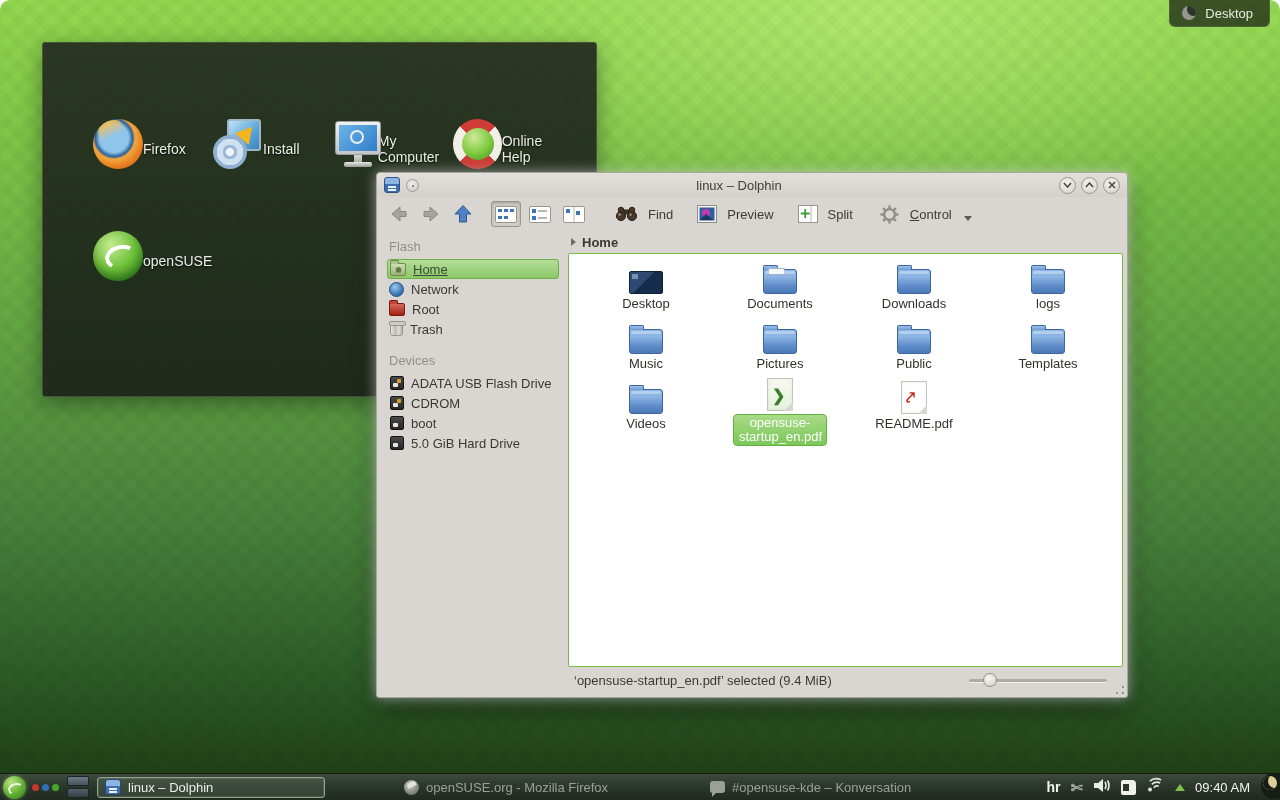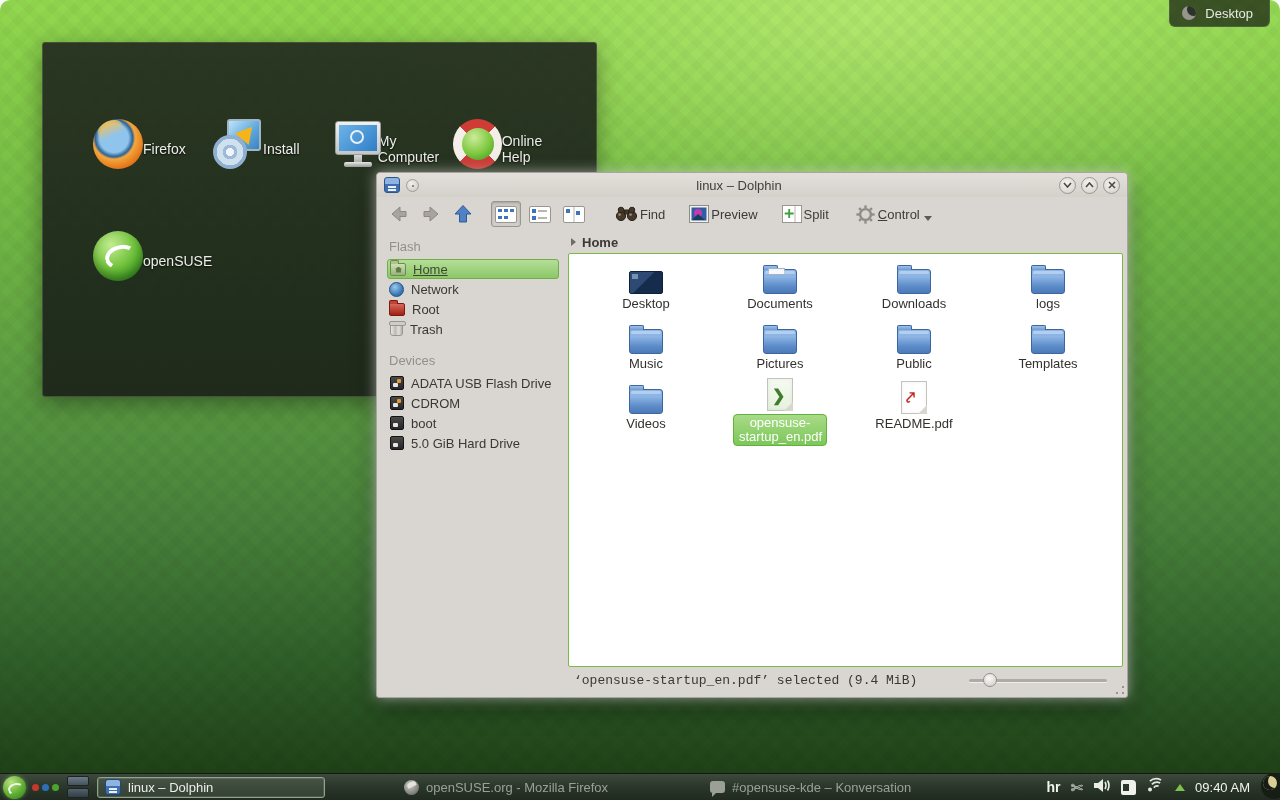--- a/index.html
+++ b/index.html
@@ -73,21 +73,21 @@
     background:linear-gradient(180deg,#8db3e2 0 45%, #3f6fb0 46%); border:1px solid #2e5488; position:relative; }
   .app-icon16::after { content:""; position:absolute; left:3px; top:8px; width:8px; height:2px; background:#e9f0f8; box-shadow:0 3px 0 #e9f0f8; }
   .pin-btn { width:13px; height:13px; border-radius:50%; background:radial-gradient(circle at 40% 35%, #f2f0ec, #c9c6c0); border:1px solid #a09d97; position:relative; }
   .pin-btn::after { content:""; position:absolute; left:5px; top:5px; width:2px; height:2px; border-radius:50%; background:#6d6a65; }
   .title-text { flex:1; text-align:center; font-size:13px; color:#40403b; }
   .win-btns { display:flex; gap:5px; }
   .wbtn { width:17px; height:17px; border-radius:50%; border:1px solid #9b9892;
     background:radial-gradient(circle at 45% 35%, #f5f3ef, #d2cfc9); display:flex; align-items:center; justify-content:center; }
 
   .toolbar { height:34px; display:flex; align-items:center; gap:4px; padding:0 8px; }
-  .tbtn { display:flex; align-items:center; gap:2px; padding:2px 4px; font-size:13px; color:#3c3b36; }
+  .tbtn { display:flex; align-items:center; gap:10px; padding:2px 4px; font-size:13px; color:#3c3b36; }
   .viewbtn { width:30px; height:26px; border-radius:3px; display:flex; align-items:center; justify-content:center; }
   .viewbtn.pressed { border:1px solid #9a968f; background:linear-gradient(180deg,#c8c5bf,#d2cfc9); box-shadow:inset 0 1px 2px rgba(0,0,0,.18); }
   .caret-down { width:0; height:0; border-left:4px solid transparent; border-right:4px solid transparent; border-top:5px solid #5c5a55; margin-left:2px; margin-top:8px; }
   .u { text-decoration:underline; }
 
   .win-body { position:absolute; left:4px; right:4px; top:58px; bottom:4px; display:flex; }
   .sidebar { width:182px; padding:4px 4px 0 6px; font-size:13px; color:#3a3833; overflow:hidden; }
   .s-header { color:#93908a; margin:4px 0 5px 2px; }
   .s-item { display:flex; align-items:center; gap:7px; height:20px; padding-left:2px; border-radius:3px; }
   .s-item.sel { background:linear-gradient(180deg,#b5de97,#8cc768); border:1px solid #6fae49; }
@@ -136,21 +136,21 @@
   .page .glyph { position:absolute; left:4px; top:7px; font-weight:bold; font-size:16px; }
   .page.green { background:linear-gradient(180deg,#f6faf2,#e6f2dc); }
   .page.green .glyph { color:#3e7d2c; }
   .page.red .glyph { color:#c22a1e; }
 
   .pic { width:31px; height:25px; background:linear-gradient(135deg,#5e92cc,#2f63a6); border:1px solid #7e7b75; position:relative; }
   .pic::before { content:""; position:absolute; left:6px; top:4px; width:12px; height:12px; border-radius:50%;
     background:radial-gradient(circle at 40% 40%, #e86ac0, #8e2f9e 60%, #5f2f16); }
   .pic::after { content:""; position:absolute; right:-1px; bottom:-1px; width:10px; height:10px; background:#f2f0ec; border-left:1px solid #b5b2ac; border-top:1px solid #b5b2ac; }
 
-  .statusbar { height:26px; display:flex; align-items:center; padding:0 6px; font-size:13px; color:#3a3833;font-family:Liberation Mono, monospace; }
+  .statusbar { height:26px; display:flex; align-items:center; padding:0 6px; font-size:13px; color:#3a3833; }
   .status-text { flex:1; }
   .zoom-slider { width:138px; height:16px; position:relative; margin-right:10px; }
   .zoom-slider .track { position:absolute; left:0; right:0; top:7px; height:3px; background:#aeaba5; border-radius:2px; box-shadow:0 1px 0 rgba(255,255,255,.6); }
   .zoom-slider .handle { position:absolute; left:14px; top:1px; width:14px; height:14px; border-radius:50%;
     background:radial-gradient(circle at 42% 35%, #fbfaf8, #cdcac4); border:1px solid #94918b; }
   .resize-grip { position:absolute; right:2px; bottom:2px; width:10px; height:10px;
     background:
       radial-gradient(circle at 8px 2px, #98958f 1px, transparent 1.4px),
       radial-gradient(circle at 8px 8px, #98958f 1px, transparent 1.4px),
       radial-gradient(circle at 2px 8px, #98958f 1px, transparent 1.4px); }

